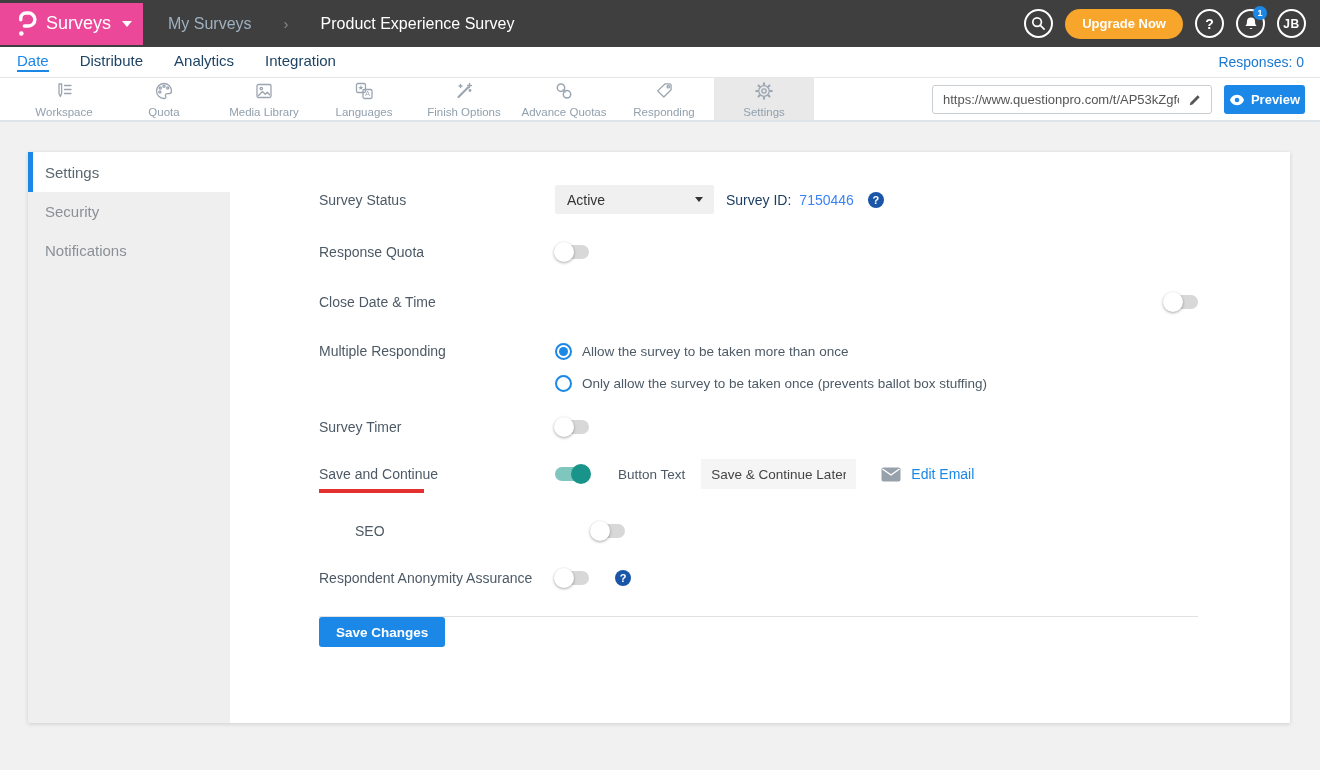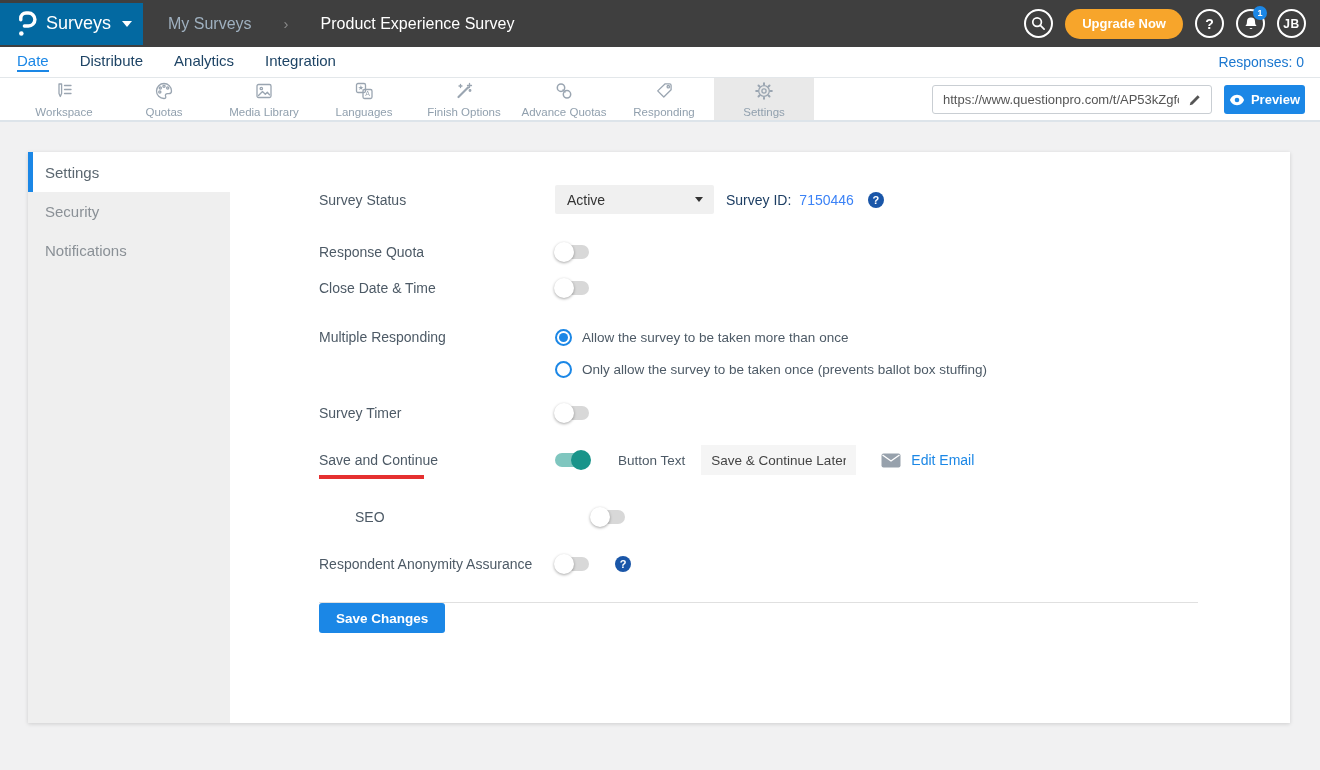--- a/index.html
+++ b/index.html
@@ -1,21 +1,21 @@
 <!DOCTYPE html>
 <html><head>
 <meta charset="utf-8">
 <style>
   * { margin:0; padding:0; box-sizing:border-box; }
   html,body { width:1320px; height:770px; overflow:hidden;
     font-family:"Liberation Sans", sans-serif; background:#f1f1f2; }
 
   
   .topbar { height:47px; background:#3f3f3f; display:flex; align-items:center; position:relative; }
-  .logo-box { width:143px; height:42px; background:#0369a1; display:flex; align-items:center;
+  .logo-box { width:143px; height:42px; background:#ec4899; display:flex; align-items:center;
     padding-left:16px; gap:9px; cursor:pointer; }
   .logo-box .caret { width:0; height:0; border-left:5px solid transparent; border-right:5px solid transparent;
     border-top:6px solid #fff; margin-left:2px; }
   .product-label { color:#fff; font-size:18px; }
   .breadcrumb { display:flex; align-items:center; margin-left:25px; gap:32px; font-size:16px; }
   .crumb-parent { color:#9fb0bf; cursor:pointer; }
   .crumb-sep { color:#8a8a8a; font-size:15px; }
   .crumb-current { color:#fff; }
   .top-right { margin-left:auto; display:flex; align-items:center; gap:12px; padding-right:14px; }
   .circle-btn { width:29px; height:29px; border-radius:50%; border:2px solid #fff; color:#fff;
@@ -95,21 +95,21 @@
   .envelope { margin-left:25px; cursor:pointer; display:flex; }
   .edit-email { margin-left:10px; font-size:14px; color:#1b87e6; cursor:pointer; text-decoration:none; }
 
   .divider { border-top:1px solid #e0e0e0; width:100%; }
   .save-btn { background:#1b87e6; color:#fff; border:none; border-radius:3px; height:30px; padding:0 17px;
     font-size:13.5px; font-weight:bold; cursor:pointer; font-family:inherit; }
 
   
   .r-status { margin-top:33px; }
   .r-quota { margin-top:30px; }
-  .r-close { margin-top:20px; }
+  .r-close { margin-top:34px;justify-content:space-between; }
   .r-multi { margin-top:33px; align-items:flex-start; }
   .r-save { margin-top:24px; }
   .r-timer { margin-top:27px; }
   .r-seo { margin-top:34px;margin-left:36px; }
   .r-anon { margin-top:31px; }
   .divider { margin-top:30px; }
   .r-btn { }
 </style>
 </head>
 <body>
@@ -183,21 +183,21 @@
   <div class="tool-item">
     <span style="display:flex;">
       <svg width="20" height="20" viewBox="0 0 20 20">
         <path d="M10 2.5 a7.5 7.5 0 1 0 0 15 c1.6 0 2.1-1.1 1.6-2.2 c-.6-1.4 .2-2.7 1.9-2.7 h1.3 a2.7 2.7 0 0 0 2.7-2.7 A7.5 7.5 0 0 0 10 2.5z"></path>
         <circle cx="6.3" cy="7" r="1.1"></circle>
           <circle cx="10" cy="5.3" r="1.1"></circle>
           <circle cx="13.7" cy="7" r="1.1"></circle>
           <circle cx="5.8" cy="11" r="1.1"></circle>
       </svg>
     </span>
-    <span class="tool-label">Quotas</span>
+    <span class="tool-label">Quota</span>
   </div>
 
   <div class="tool-item">
     <span style="display:flex;">
       <svg width="20" height="20" viewBox="0 0 20 20">
         <rect x="3" y="3.5" width="14" height="13" rx="1.5"></rect>
         <circle cx="7.3" cy="7.5" r="1.2"></circle>
         <path d="M4.5 14.5 l4-4 2.8 2.8 2-2 2.2 2.5"></path>
       </svg>
     </span>

